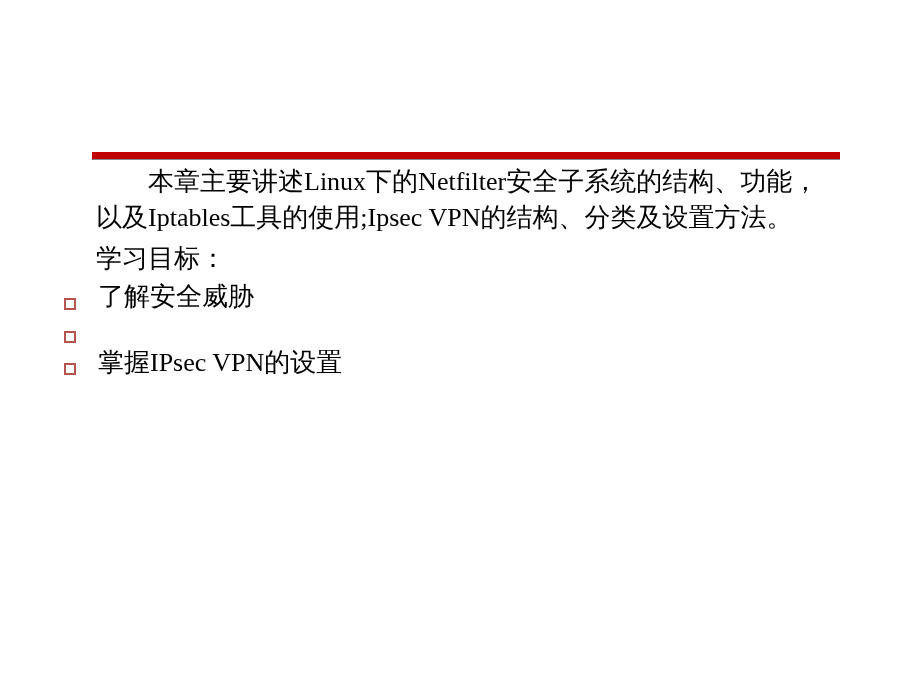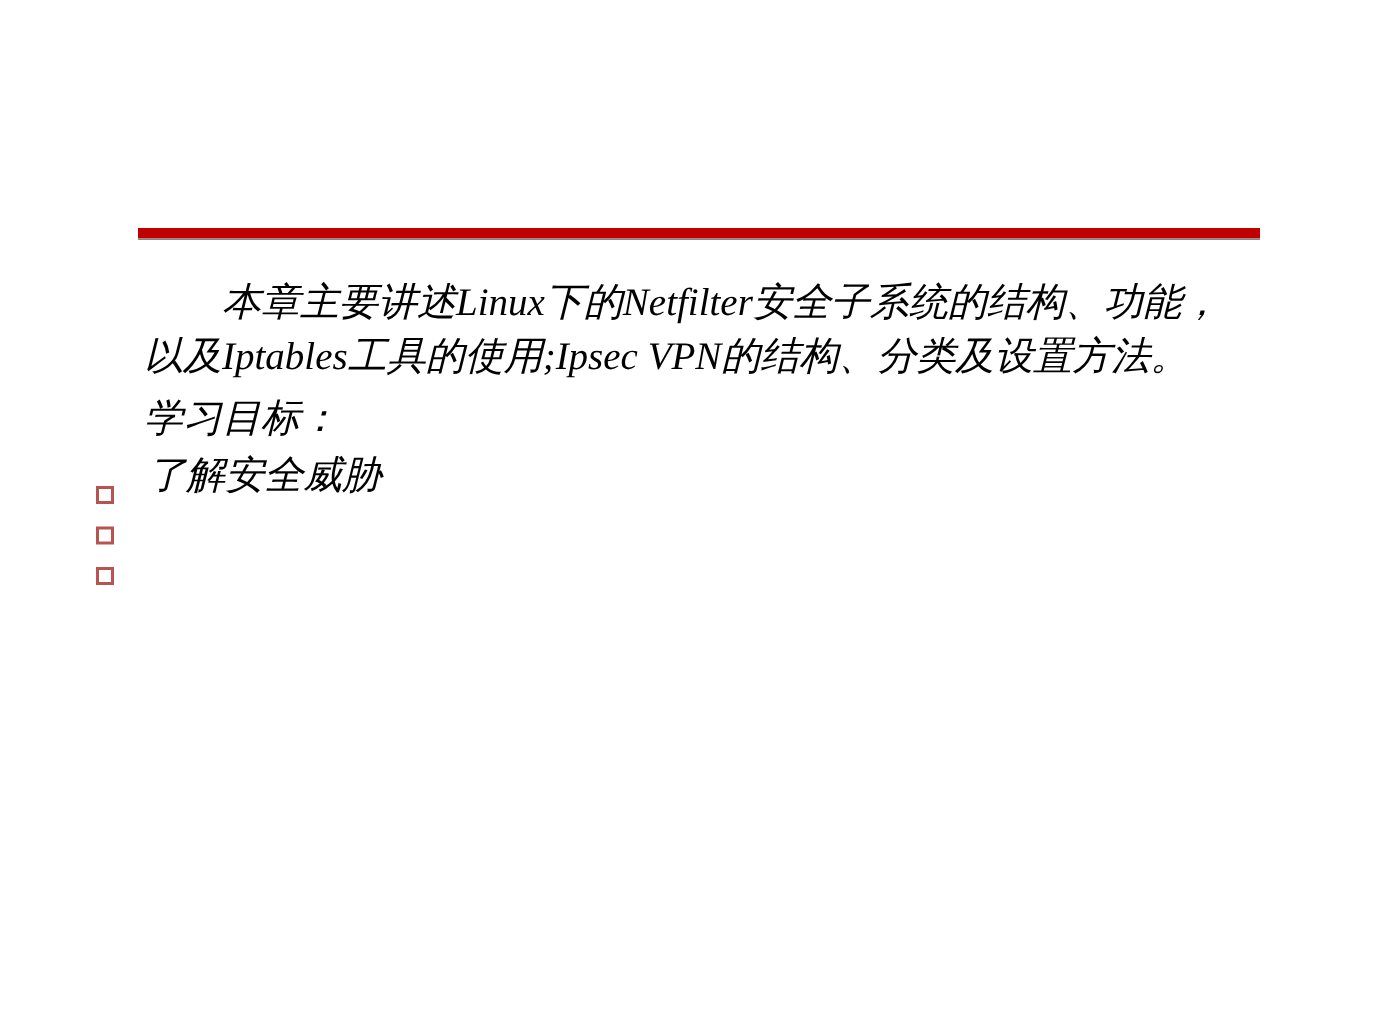--- a/index.html
+++ b/index.html
@@ -26,43 +26,42 @@
     .gray-line {
       position: absolute;
       top: 159px;
       left: 92px;
       right: 80px;
       height: 1px;
       background: #888;
     }
     .content {
       position: absolute;
-      top: 184px;
+      top: 164px;
       left: 96px;
       right: 90px;
       font-size: 26px;
       line-height: 1.4;
       color: #000;
-      font-style: italic;
     }
     .intro {
       text-indent: 2em;
       margin-bottom: 4px;
     }
     .subtitle {
       margin-top: 4px;
       margin-bottom: 2px;
     }
     .bullet-list {
       list-style: none;
       margin-left: -32px;
     }
     .bullet-item {
       display: flex;
-      align-items: flex-end;
+      align-items: center;
       margin-bottom: 2px;
     }
     .bullet-icon {
       display: inline-block;
       width: 12px;
       height: 12px;
       border: 2px solid #b85450;
       margin-right: 22px;
       margin-top: 13px;
       flex-shrink: 0;
@@ -80,15 +79,16 @@
   <ul class="bullet-list">
     <li class="bullet-item">
       <span class="bullet-icon"></span>
       <span>了解安全威胁</span>
     </li>
     <li class="bullet-item">
       <span class="bullet-icon"></span>
     </li>
     <li class="bullet-item">
       <span class="bullet-icon"></span>
+      <span>掌握IPsec VPN的设置</span>
     </li>
   </ul>
 </div>
 
 </body></html>

